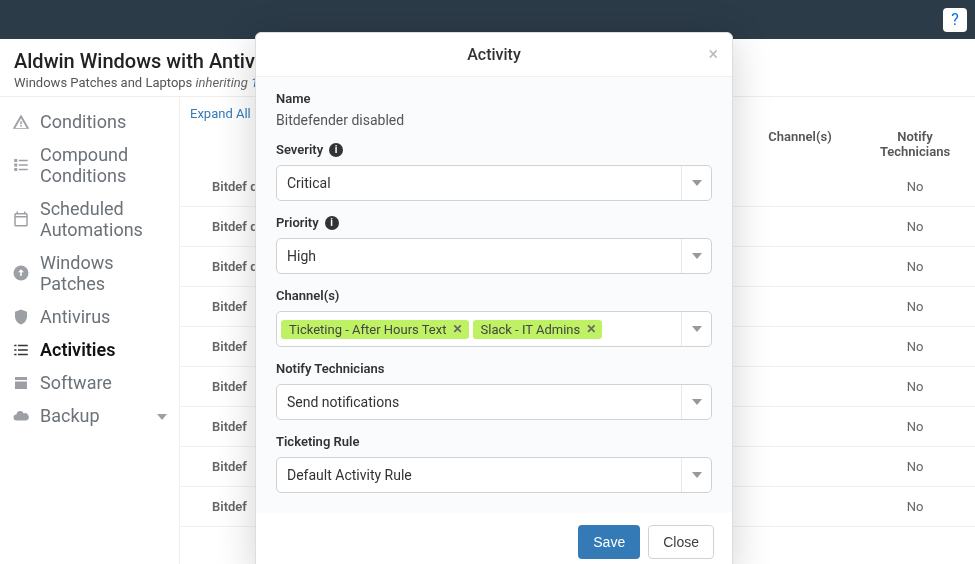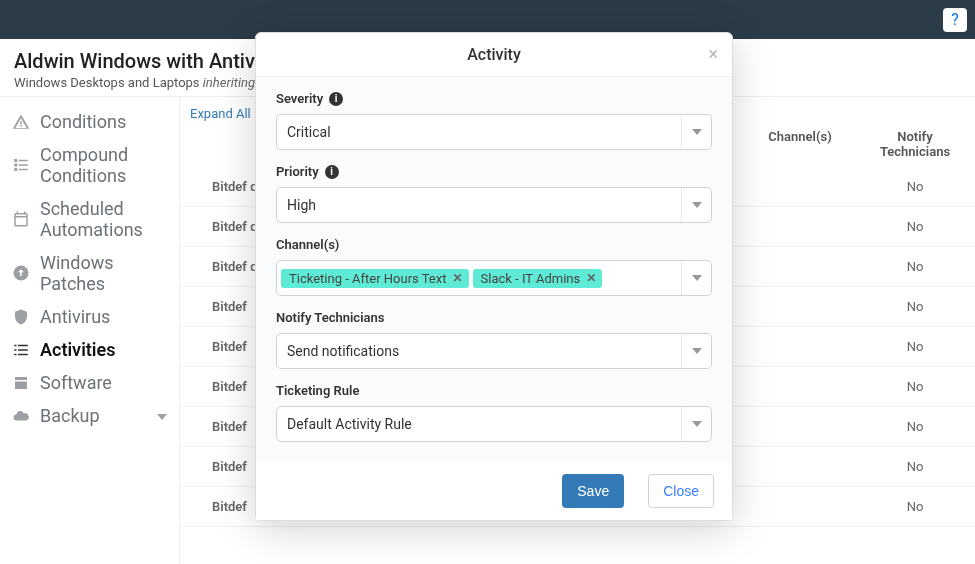--- a/index.html
+++ b/index.html
@@ -39,40 +39,40 @@
   .modal-body { padding: 14px 20px 6px; background: #fafbfc; border-top: 1px solid #f0f0f0; max-height: 476px; overflow-y: auto; }
   .fgroup { margin-bottom: 14px; }
   .flabel { font-size: 13px; font-weight: 600; color: #333; display: flex; align-items: center; gap: 6px; }
   .info-icon { width: 14px; height: 14px; border-radius: 50%; background: #333; color: #fff; font-size: 10px; display: inline-flex; align-items: center; justify-content: center; font-weight: bold; font-style: normal; }
   .static-val { margin-top: 6px; color: #555; font-size: 14px; }
   .select-box { margin-top: 8px; border: 1px solid #d0d3d6; border-radius: 5px; background: #fff; display: flex; align-items: center; padding: 4px 10px; height: 36px; position: relative; }
   .select-box.multi { height: auto; min-height: 36px; padding: 4px 34px 4px 4px; flex-wrap: wrap; gap: 4px; }
   .select-box .sval { flex: 1; font-size: 14px; color: #333; }
   .select-caret { position: absolute; right: 0; top: 0; bottom: 0; width: 30px; border-left: 1px solid #e8e8e8; display: flex; align-items: center; justify-content: center; }
   .select-caret svg { width: 10px; height: 6px; }
-  .tag { display: inline-flex; align-items: center; background: #5eead4; border-radius: 3px; padding: 2px 6px 2px 8px; font-size: 13px; color: #444; gap: 6px; }
+  .tag { display: inline-flex; align-items: center; background: #bef264; border-radius: 3px; padding: 2px 6px 2px 8px; font-size: 13px; color: #444; gap: 6px; }
   .tag .tag-x { color: #666; cursor: pointer; font-size: 12px; font-weight: 600; }
   .modal-footer { padding: 12px 18px; display: flex; justify-content: flex-end; gap: 8px; background: #fff; }
   .btn { padding: 8px 14px; border-radius: 4px; font-size: 14px; cursor: pointer; border: 1px solid transparent; }
   .btn-primary { background: #337ab7; color: #fff; }
-  .btn-default { background: #fff; color: #3b82f6; border-color: #d0d3d6; margin-left: 16px; }
+  .btn-default { background: #fff; color: #404040; border-color: #d0d3d6; }
 </style>
 </head>
 <body>
 
 <div class="topbar">
   <div class="help-btn">
     <span>?</span>
   </div>
 </div>
 
 <div class="page-header">
   <h1>Aldwin Windows with Antivirus p</h1>
   <div class="page-sub">
-    <span>Windows Desktops and Laptops</span>
+    <span>Windows Patches and Laptops</span>
     <em>inheriting</em>
     <span class="link">1. Wind</span>
   </div>
 </div>
 
 <div class="body-wrap">
   <div class="sidebar">
     <div class="sidebar-item">
       <span class="sicon">
         <svg viewBox="0 0 24 24" width="18" height="18" fill="currentColor">
@@ -216,20 +216,24 @@
 
 <div class="modal-backdrop">
   <div class="modal">
     <div class="modal-header">
       <h3>Activity</h3>
       <span class="modal-close">
         <span>×</span>
       </span>
     </div>
     <div class="modal-body">
+      <div class="fgroup">
+        <div class="flabel">Name</div>
+        <div class="static-val">Bitdefender disabled</div>
+      </div>
       <div class="fgroup">
         <div class="flabel">
           <span>Severity</span>
           <span class="info-icon">i</span>
         </div>
         <div class="select-box">
           <span class="sval">Critical</span>
           <span class="select-caret">
               <svg viewBox="0 0 10 6">
                 <path d="M0 0l5 6 5-6z" fill="#999"></path>

